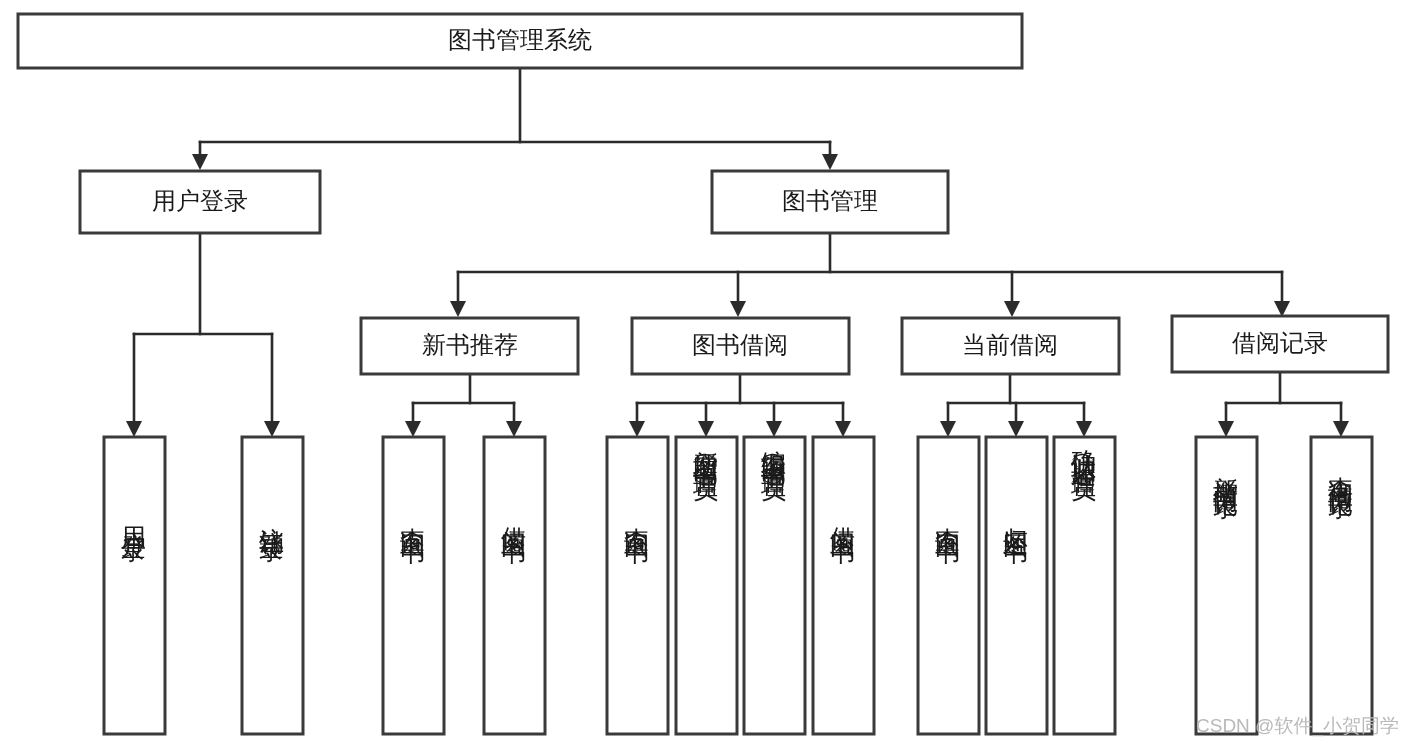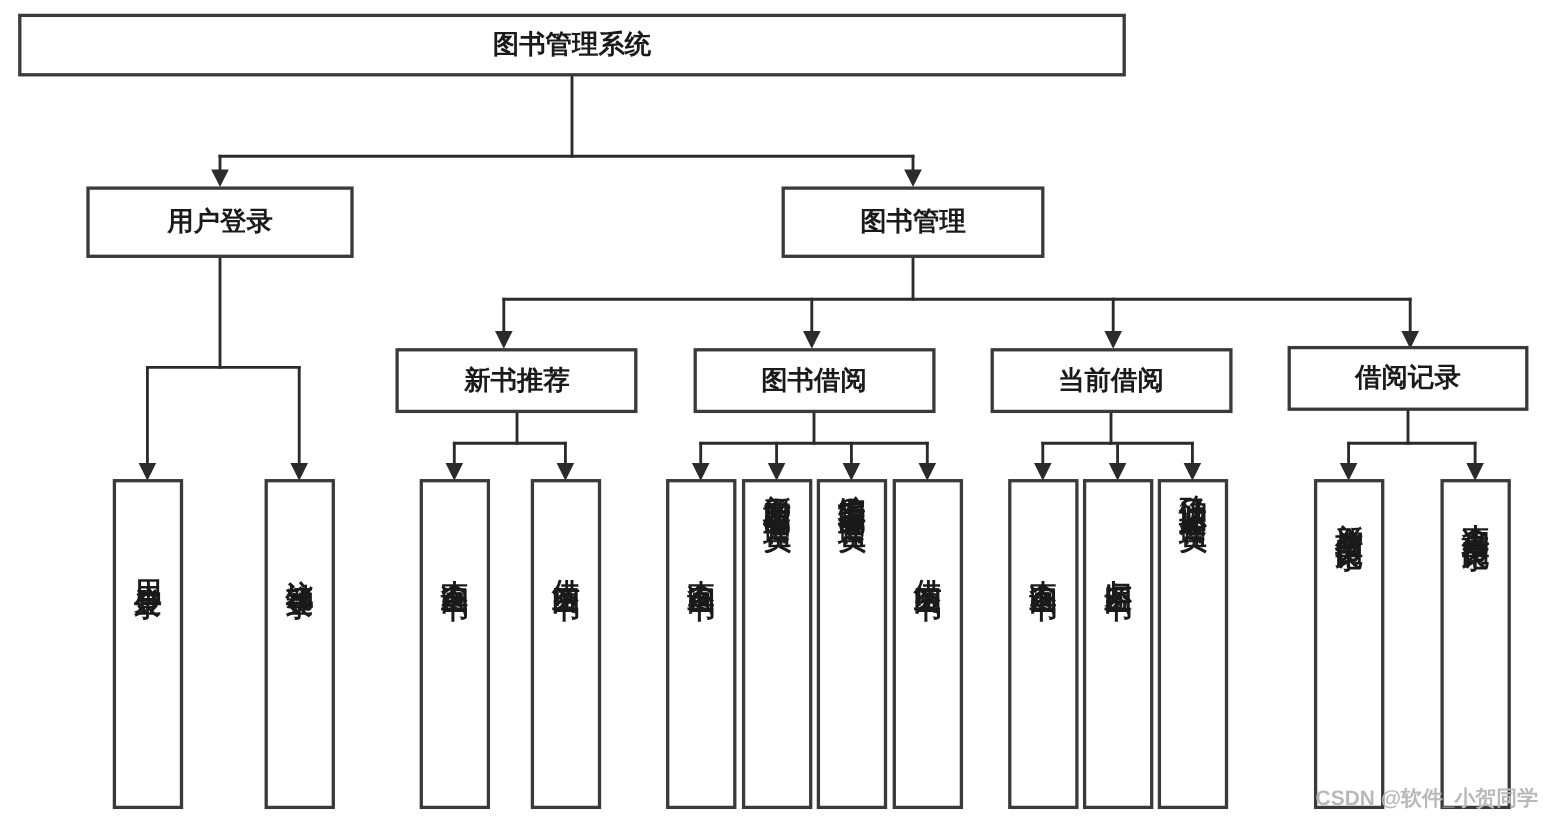--- a/index.html
+++ b/index.html
@@ -10,21 +10,20 @@
   }
   body {
     font-family: "Liberation Sans", "DejaVu Sans", sans-serif;
   }
   #diagram-root {
     position: relative;
     width: 1405px;
     height: 747px;
     background: #ffffff;
     overflow: hidden;
-    font-weight: bold;
   }
   svg#flowchart {
     display: block;
     width: 1405px;
     height: 747px;
   }
   .node-box {
     fill: #ffffff;
     stroke: #3a3a3a;
     stroke-width: 3;

